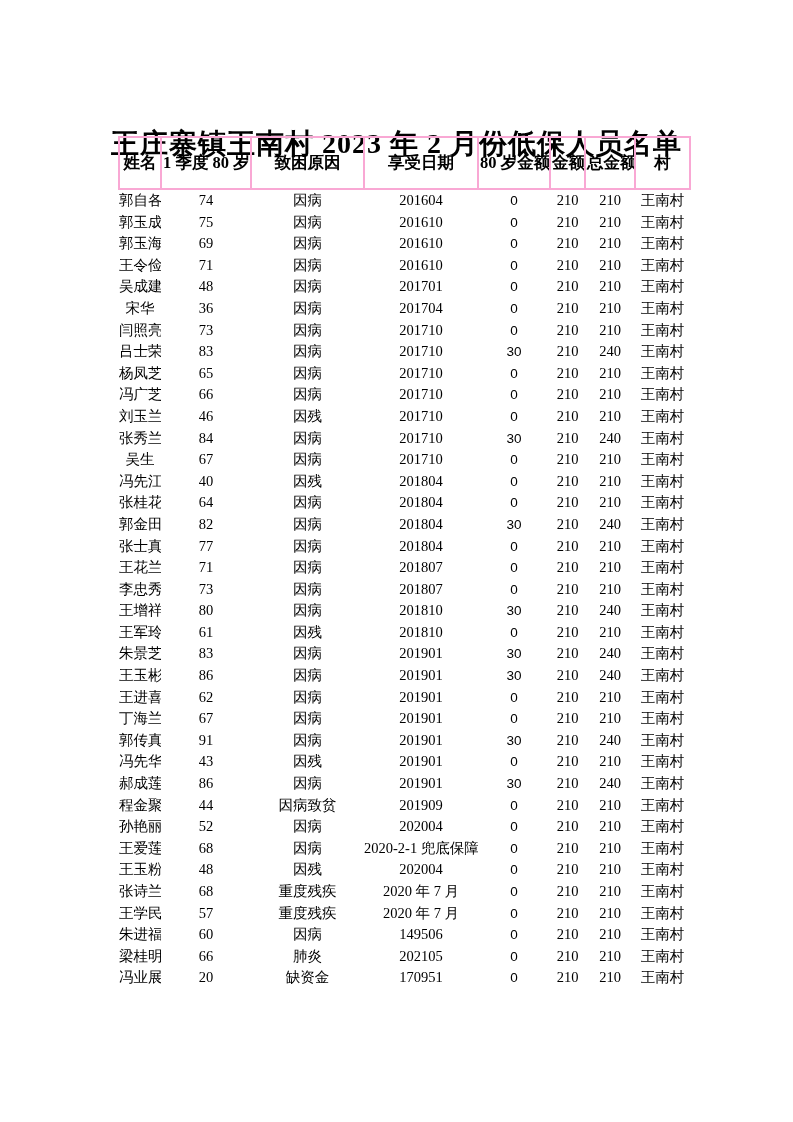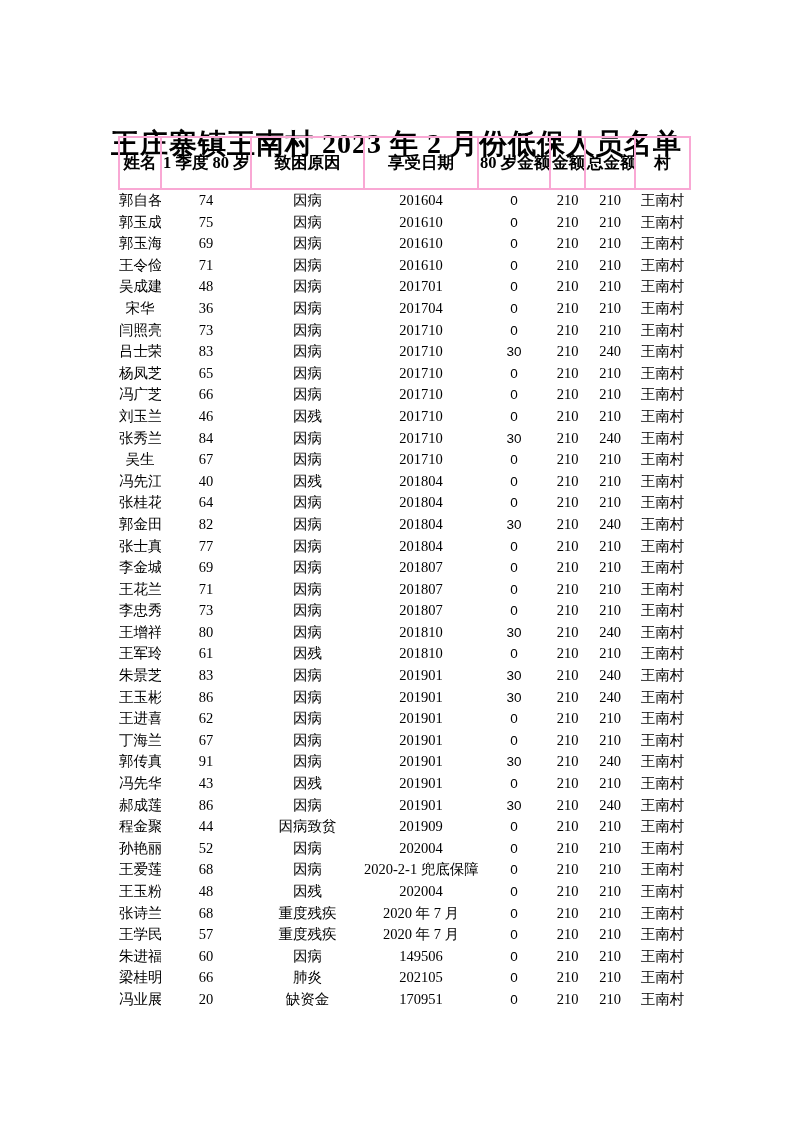--- a/index.html
+++ b/index.html
@@ -259,30 +259,20 @@
           <td class="col-name">张士真</td>
           <td class="col-q1_age_80">77</td>
           <td class="col-cause">因病</td>
           <td class="col-enjoy_date">201804</td>
           <td class="col-age80_amount">0</td>
           <td class="col-amount">210</td>
           <td class="col-total_amount">210</td>
           <td class="col-village">王南村</td>
         </tr>
         <tr>
-          <td class="col-name">李金城</td>
-          <td class="col-q1_age_80">69</td>
-          <td class="col-cause">因病</td>
-          <td class="col-enjoy_date">201807</td>
-          <td class="col-age80_amount">0</td>
-          <td class="col-amount">210</td>
-          <td class="col-total_amount">210</td>
-          <td class="col-village">王南村</td>
-        </tr>
-        <tr>
           <td class="col-name">王花兰</td>
           <td class="col-q1_age_80">71</td>
           <td class="col-cause">因病</td>
           <td class="col-enjoy_date">201807</td>
           <td class="col-age80_amount">0</td>
           <td class="col-amount">210</td>
           <td class="col-total_amount">210</td>
           <td class="col-village">王南村</td>
         </tr>
         <tr>

